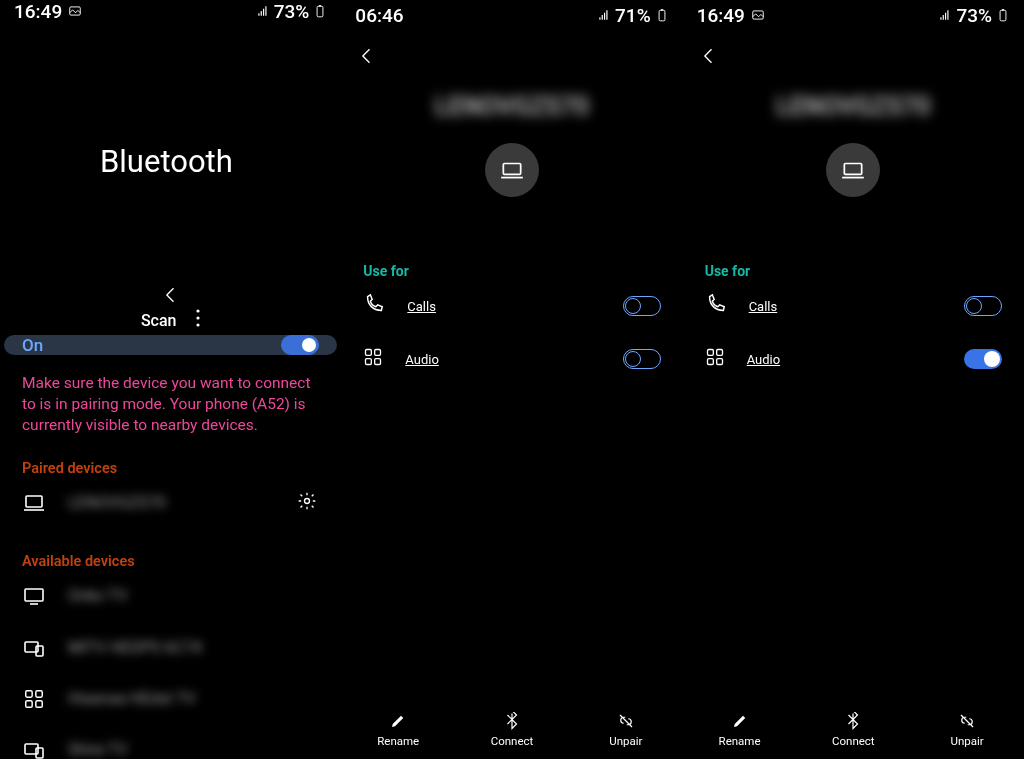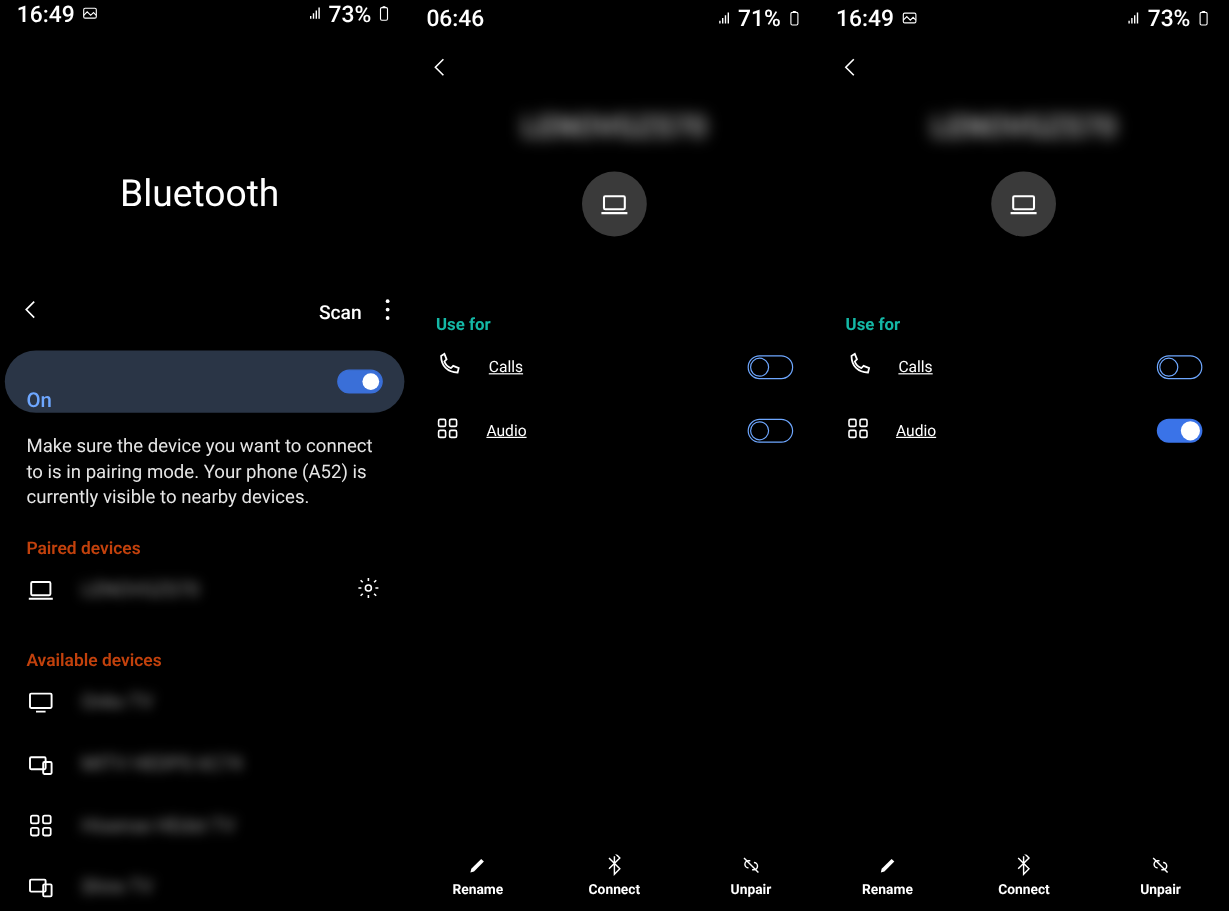--- a/index.html
+++ b/index.html
@@ -37,43 +37,44 @@
 .p1-big-title {
   font-size: 31px;
   font-weight: 400;
   padding: 120px 0 0 100px;
 }
 .p1-toolbar {
   display: flex;
   align-items: center;
   justify-content: space-between;
   padding: 0 16px;
-  margin-top: 68px;
+  margin-top: 105px;
   height: 30px;
+  flex-direction: column;
 }
 .p1-toolbar-right { display: flex; align-items: center; gap: 20px; }
 .scan-label { font-size: 16px; font-weight: 500; }
 
 .pill-row {
   margin: 20px 4px 0 4px;
   background: #2a3546;
   border-radius: 26px;
   height: 52px;
   display: flex;
   align-items: center;
   justify-content: space-between;
   padding: 0 18px;
 }
-.pill-label { color: #6ea7ff; font-size: 17px; font-weight: 500; margin-top: 32px; }
+.pill-label { color: #6ea7ff; font-size: 17px; font-weight: 500; }
 
 .helper-text {
   padding: 18px 22px 0 22px;
   font-size: 15.5px;
   line-height: 1.35;
-  color: #e5e5e5;
+  color: #ec4899;
 }
 
 .section-head {
   padding: 24px 22px 0 22px;
   font-size: 14.5px;
   font-weight: 600;
   color: #c2410c;
 }
 
 .device-row {
@@ -171,21 +172,21 @@
   display:flex;
 }
 .action-btn {
   flex:1;
   display:flex;
   flex-direction:column;
   align-items:center;
   justify-content:center;
   gap:4px;
   font-size:11.5px;
-  font-weight:700;
+  font-weight:400;
 }
 .action-btn svg { width:18px; height:18px; }
 
 
 .ico { stroke:#fff; stroke-width:1.6; fill:none; }
 .ico-fill { fill:#fff; }
 
 </style>
 </head>
 <body>

